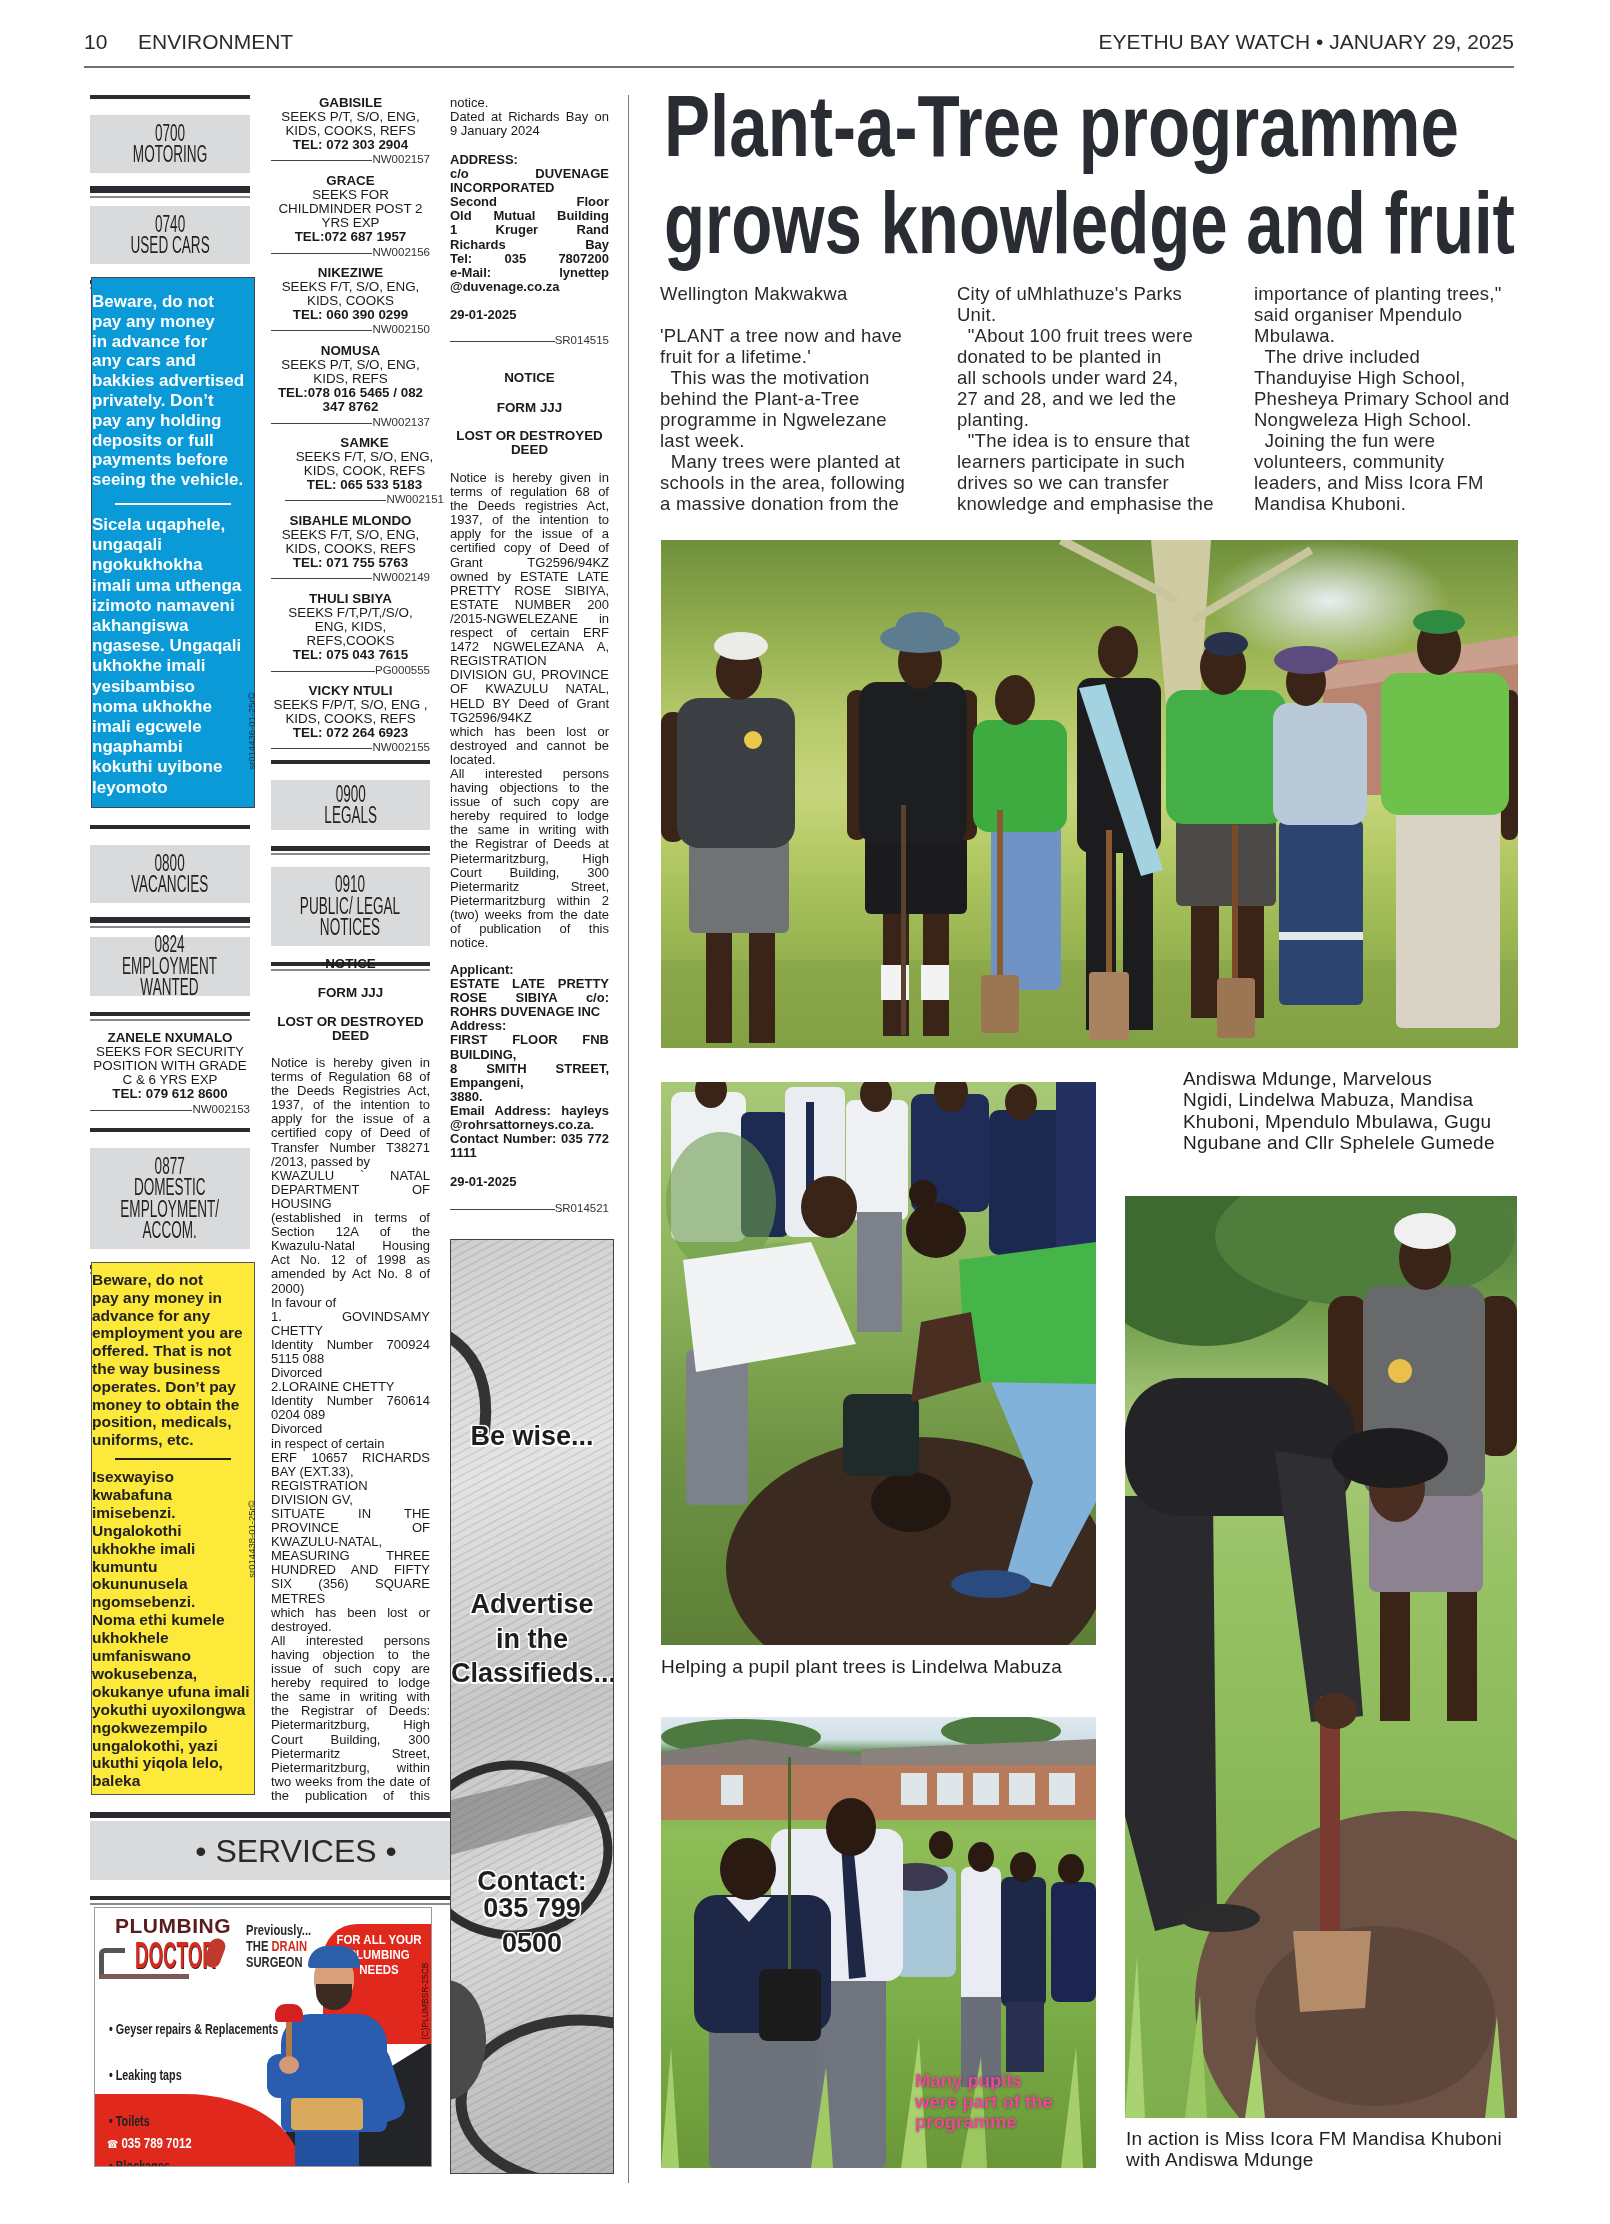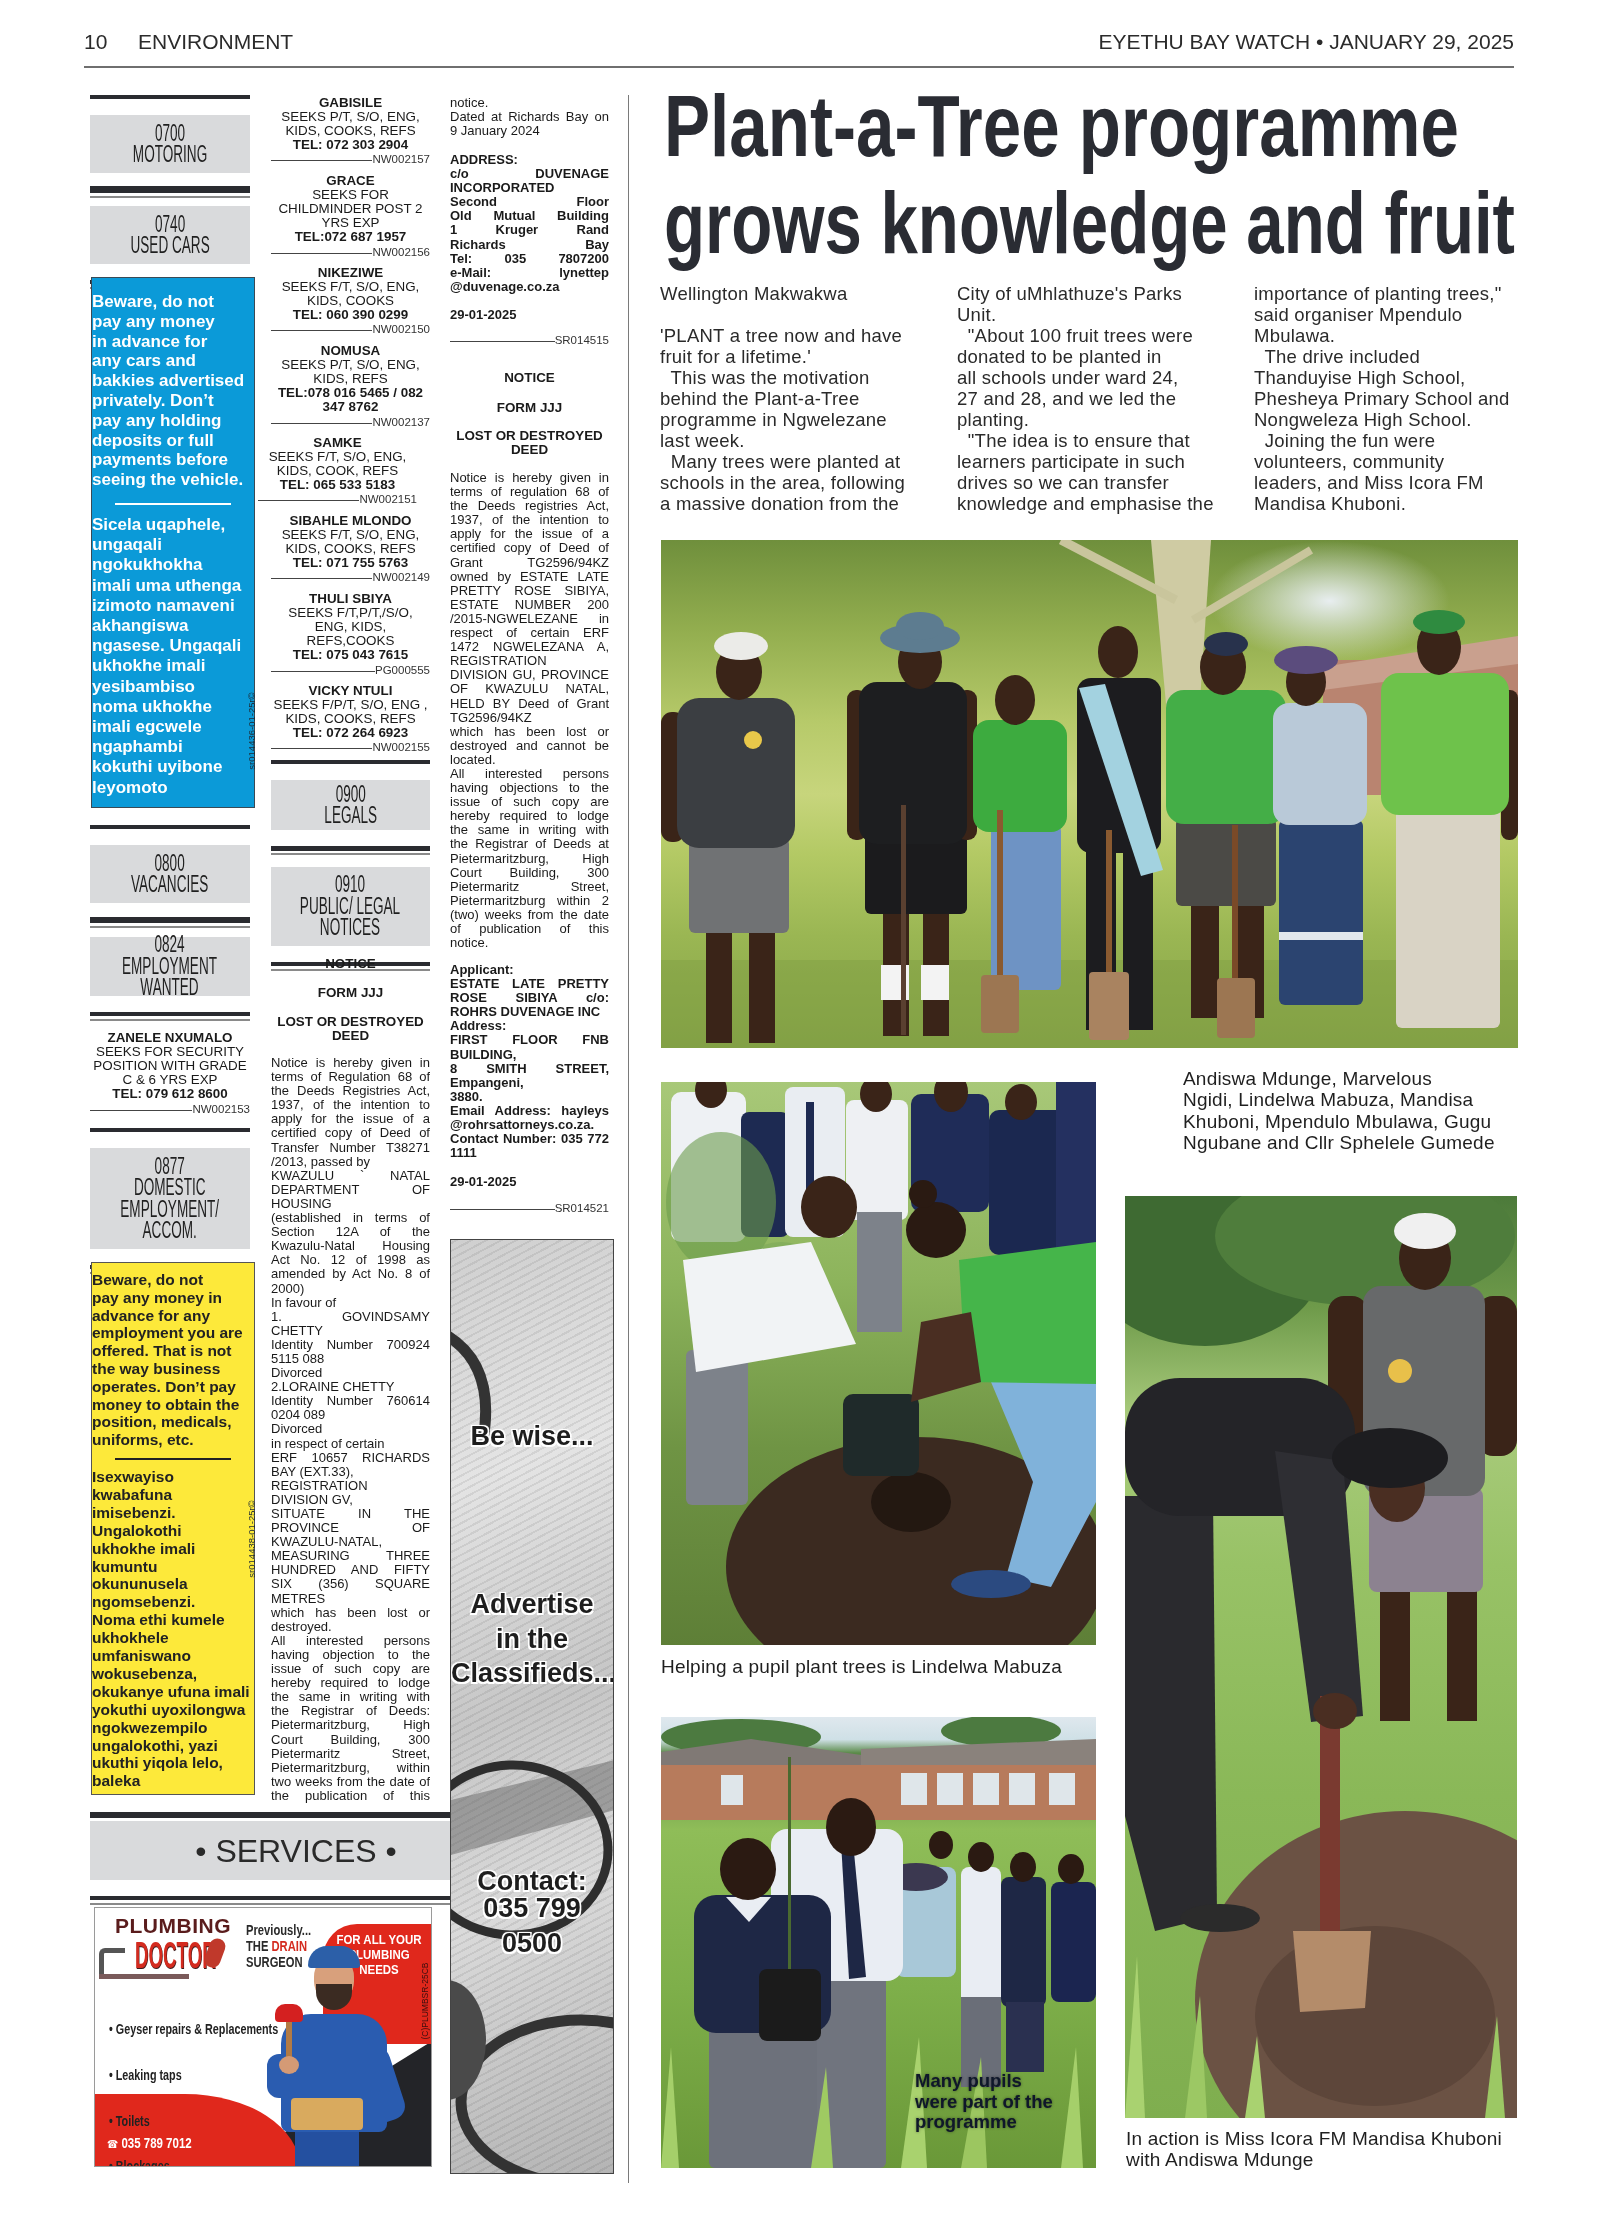--- a/index.html
+++ b/index.html
@@ -49,21 +49,21 @@
 .warn.yellow .dv{width:116px;height:2px;margin:9px auto 8px;background:#222}
 .sidecode{position:absolute;font-size:9.5px;font-weight:normal;color:#1d2a35;white-space:nowrap;transform:translate(-50%,-50%) rotate(-90deg)}
 
 
 .hl{font-family:"Liberation Sans",sans-serif;font-weight:bold;font-size:88px;fill:#2a2c33}
 .byline{position:absolute;left:660px;top:283px;font-size:18.5px;line-height:21px;letter-spacing:.25px;color:#2a2a2a;white-space:pre}
 .bcol{position:absolute;top:283px;width:264px;font-size:18.5px;line-height:21px;letter-spacing:.25px;white-space:pre;color:#2a2a2a}
 .cap{position:absolute;font-size:19px;line-height:21.3px;white-space:pre;color:#1f1f1f;letter-spacing:.2px}
 .photo{position:absolute;overflow:hidden}
 .photo svg{position:absolute;left:0;top:0}
-.overlay{position:absolute;left:915px;top:2071px;font-size:18.5px;line-height:20.5px;font-weight:bold;color:#0f172a;white-space:pre;text-shadow:0 0 3px rgba(0,0,0,.45)}
+.overlay{position:absolute;left:915px;top:2071px;font-size:18.5px;line-height:20.5px;font-weight:bold;color:#ec4899;white-space:pre;text-shadow:0 0 3px rgba(0,0,0,.45)}
 
 
 .promo{position:absolute;left:450px;top:1239px;width:164px;height:935px;border:1.5px solid #444;overflow:hidden;
  background:repeating-linear-gradient(-28deg,rgba(60,60,60,.10) 0 2px,rgba(255,255,255,0) 2px 7px),linear-gradient(160deg,#cfcfcf 0%,#e4e4e4 25%,#c6c6c6 50%,#dadada 70%,#b4b4b4 100%)}
 .pt{position:absolute;left:0;right:0;text-align:center;font-weight:bold;font-size:27px;color:#1e1e1e;white-space:pre;
  text-shadow:-1.5px -1.5px 0 #fff,1.5px -1.5px 0 #fff,-1.5px 1.5px 0 #fff,1.5px 1.5px 0 #fff,0 0 3px #fff}
 
 
 .plumb{position:absolute;left:94px;top:1907px;width:338px;height:260px;background:#fff;border:1px solid #9a9a9a;overflow:hidden}
 .plumb .p{position:absolute}
@@ -309,21 +309,21 @@
     <span class="nm">NOMUSA</span>
     <span class="dt">SEEKS P/T, S/O, ENG,
 KIDS, REFS</span>
     <span class="tl">TEL:078 016 5465 / 082
 347 8762</span>
     <div class="ref">
         <div class="rl"></div>
         <span class="cd">NW002137</span>
       </div>
   </div>
-  <div class="lst" style="left:258px;top:436px;width:159px">
+  <div class="lst" style="left:285px;top:436px;width:159px">
     <span class="nm">SAMKE</span>
     <span class="dt">SEEKS F/T, S/O, ENG,
 KIDS, COOK, REFS</span>
     <span class="tl">TEL: 065 533 5183</span>
     <div class="ref">
         <div class="rl"></div>
         <span class="cd">NW002151</span>
       </div>
   </div>
   <div class="lst" style="left:271px;top:514px;width:159px">

